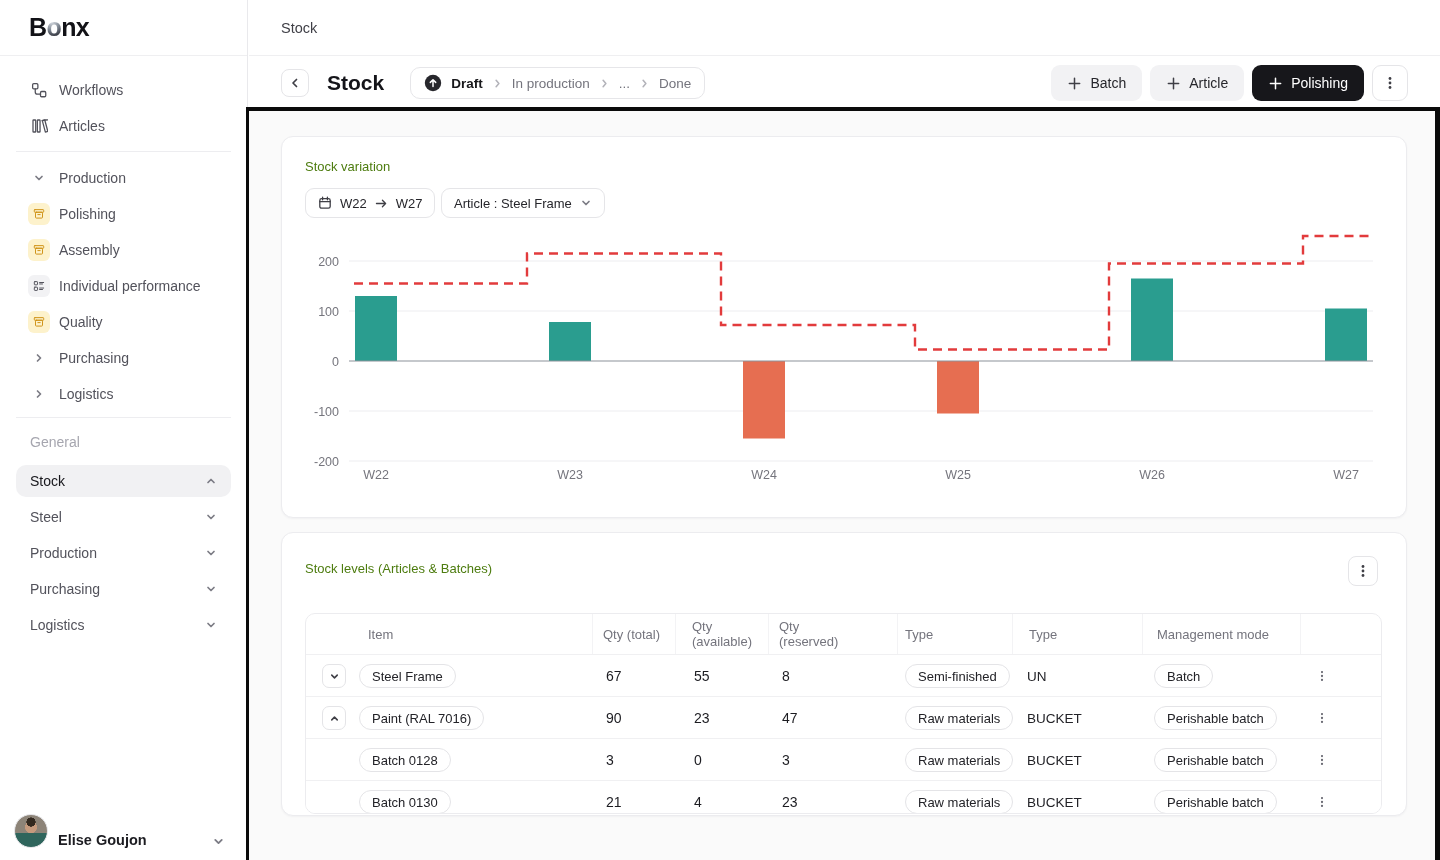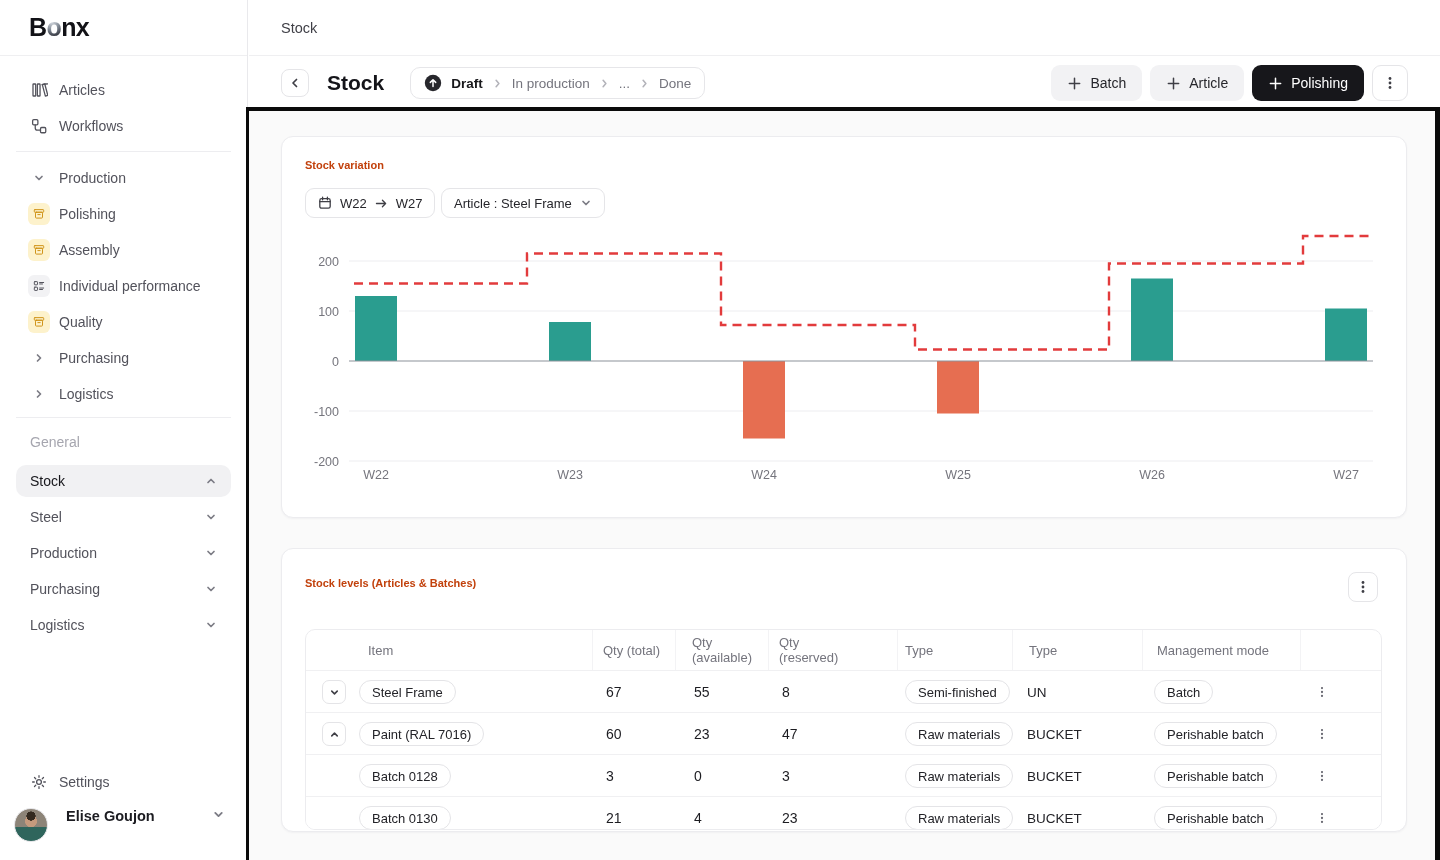--- a/index.html
+++ b/index.html
@@ -24,21 +24,21 @@
   .icon-amber{background:#fdf2cc;border-radius:6px}
   .icon-gray{background:#f2f2f4;border-radius:6px}
   .divider{height:1px;background:#ededf0;margin:7px 16px 8px}
   .divider2{height:1px;background:#ededf0;margin:5px 16px 0}
   .section-label{margin:14px 30px 13px;height:20px;line-height:20px;color:#a6a6af;font-size:14px}
   .gen-item{height:32px;margin:4px 16px 0;padding:0 14px;border-radius:10px;display:flex;
     align-items:center;justify-content:space-between;color:#52525b;font-size:14px;cursor:pointer}
   .gen-item:first-child{margin-top:0}
   .gen-item.active{background:#f1f1f3;color:#17171c;font-weight:500}
   .sb-bottom{position:absolute;left:0;right:0;bottom:12px}
-  .user-row{height:40px;margin:8px 10px 0;padding:0 4px;display:flex;align-items:flex-start;gap:18px;
+  .user-row{height:40px;margin:8px 10px 0;padding:0 4px;display:flex;align-items:flex-end;gap:10px;
     border-radius:10px;cursor:pointer}
   .avatar{width:34px;height:34px;border-radius:50%;flex:0 0 34px;border:1px solid #e4e4e7;
     background:
       radial-gradient(circle at 50% 22%, #33291f 0 15%, rgba(0,0,0,0) 16%),
       radial-gradient(circle at 50% 38%, #c59a7d 0 23%, rgba(0,0,0,0) 24%),
       linear-gradient(180deg,#8d8478 0 57%,#2f655c 57%)}
   .user-name{font-size:14.5px;font-weight:600;color:#1c1c21;flex:1}
   .icn{stroke:#52525b;fill:none;stroke-width:1.7;stroke-linecap:round;stroke-linejoin:round}
   .icn-amber{stroke:#cf9317;fill:none;stroke-width:1.7;stroke-linecap:round;stroke-linejoin:round}
   .chev{stroke:#7c7c85;fill:none;stroke-width:1.7;stroke-linecap:round;stroke-linejoin:round}
@@ -63,22 +63,22 @@
   .btn-icon{width:36px;height:36px;border:1px solid #e5e5e8;border-radius:9px;background:#fff;
     display:inline-flex;align-items:center;justify-content:center;padding:0;cursor:pointer}
 
   
   .content-bg{position:absolute;left:249px;top:110px;width:1191px;height:750px;background:#fafafa;z-index:1}
   .black-frame{position:absolute;left:246px;top:107px;width:1194px;height:753px;z-index:40;
     border:solid #0a0a0a;border-width:4px 5px 0 3px;pointer-events:none}
   .card{position:absolute;background:#fff;border:1px solid #ececef;border-radius:12px;
     box-shadow:0 1px 2px rgba(16,24,40,.04);z-index:2}
   .card1{left:281px;top:136px;width:1126px;height:382px}
-  .card2{left:281px;top:548px;width:1126px;height:284px;overflow:hidden}
-  .card-title{position:absolute;left:23px;font-size:11px;font-weight:700;color:#c2410c}
+  .card2{left:281px;top:532px;width:1126px;height:284px;overflow:hidden}
+  .card-title{position:absolute;left:23px;font-size:13px;font-weight:400;color:#4d7c0f}
   .pill{position:absolute;height:30px;border:1px solid #e5e5e8;border-radius:9px;background:#fff;
     display:inline-flex;align-items:center;gap:8px;padding:0 12px;font-size:13px;color:#26262b;cursor:pointer}
   .chart-wrap{position:absolute;inset:0}
 
   
   .tbl{position:absolute;left:23px;top:80px;width:1077px;height:201px;border:1px solid #ececef;
     border-radius:10px;overflow:hidden;background:#fff}
   .th{position:absolute;top:0;height:40px;display:flex;align-items:center;font-size:13px;
     color:#74747d;line-height:15px}
   .t-sep{position:absolute;top:0;bottom:0;width:1px;background:#f3f3f5}
@@ -101,37 +101,37 @@
   <div class="logo">
       <span>B</span>
       <span class="logo-o">o</span>
       <span>nx</span>
     </div>
 
   <nav class="nav">
     <div class="nav-item">
       <span class="icon-box">
         <svg width="18" height="18" viewBox="0 0 24 24" class="icn">
+            <rect x="3.5" y="3.5" width="7" height="7" rx="1.5"></rect>
+            <rect x="14" y="14" width="7" height="7" rx="1.5"></rect>
+            <path d="M7 10.5v4a3 3 0 0 0 3 3h4"></path>
+          </svg>
+      </span>
+      <span>Workflows</span>
+    </div>
+    <div class="nav-item">
+      <span class="icon-box">
+        <svg width="18" height="18" viewBox="0 0 24 24" class="icn">
             <rect x="4" y="4" width="3.6" height="16" rx="0.8"></rect>
             <rect x="9.8" y="4" width="3.6" height="16" rx="0.8"></rect>
             <path d="M16.2 4.8l3.4-.9 4 0z"></path>
             <path d="M16.4 4.9l3.3-.9 4.1 15.3-3.3.9z"></path>
           </svg>
       </span>
       <span>Articles</span>
-    </div>
-    <div class="nav-item">
-      <span class="icon-box">
-        <svg width="18" height="18" viewBox="0 0 24 24" class="icn">
-            <rect x="3.5" y="3.5" width="7" height="7" rx="1.5"></rect>
-            <rect x="14" y="14" width="7" height="7" rx="1.5"></rect>
-            <path d="M7 10.5v4a3 3 0 0 0 3 3h4"></path>
-          </svg>
-      </span>
-      <span>Workflows</span>
     </div>
 
     <div class="divider"></div>
 
     <div class="nav-item">
       <span class="icon-box">
         <svg width="12" height="12" viewBox="0 0 12 12" class="chev">
             <path d="M3 4.5l3 3 3-3"></path>
           </svg>
       </span>
@@ -224,29 +224,20 @@
     </div>
     <div class="gen-item">
       <span>Logistics</span>
       <svg width="12" height="12" viewBox="0 0 12 12" class="chev">
           <path d="M3 4.5l3 3 3-3"></path>
         </svg>
     </div>
   </nav>
 
   <div class="sb-bottom">
-    <div class="nav-item">
-      <span class="icon-box">
-        <svg width="18" height="18" viewBox="0 0 24 24" class="icn">
-            <circle cx="12" cy="12" r="3.2"></circle>
-            <path d="M12 3.5v2.2M12 18.3v2.2M3.5 12h2.2M18.3 12h2.2M6 6l1.6 1.6M16.4 16.4L18 18M18 6l-1.6 1.6M7.6 16.4L6 18"></path>
-          </svg>
-      </span>
-      <span>Settings</span>
-    </div>
     <div class="user-row">
       <span class="avatar"></span>
       <span class="user-name">Elise Goujon</span>
       <svg width="13" height="13" viewBox="0 0 12 12" class="chev" style="margin-right:8px">
           <path d="M3 4.5l3 3 3-3"></path>
         </svg>
     </div>
   </div>
 </aside>
 
@@ -429,21 +420,21 @@
       <div class="cell" style="left:16px">
           <button class="expander">
             <svg width="11" height="11" viewBox="0 0 12 12" class="chev" style="stroke:#3f3f46">
               <path d="M3 7.5l3-3 3 3"></path>
             </svg>
           </button>
         </div>
       <div class="cell" style="left:53px">
           <span class="chip">Paint (RAL 7016)</span>
         </div>
-      <div class="cell" style="left:300px">60</div>
+      <div class="cell" style="left:300px">90</div>
       <div class="cell" style="left:388px">23</div>
       <div class="cell" style="left:476px">47</div>
       <div class="cell" style="left:599px">
           <span class="chip">Raw materials</span>
         </div>
       <div class="cell" style="left:721px">
           <span class="unit-txt">BUCKET</span>
         </div>
       <div class="cell" style="left:848px">
           <span class="chip">Perishable batch</span>

